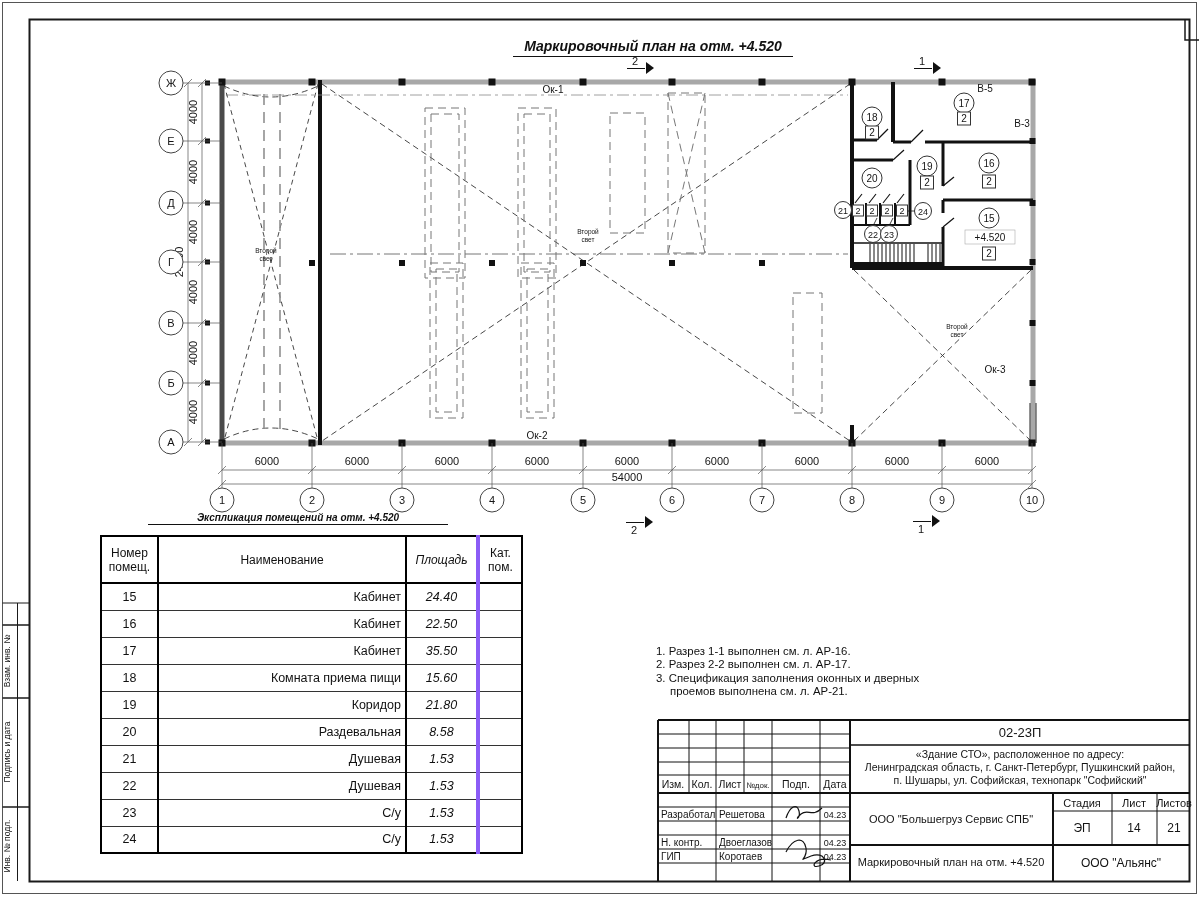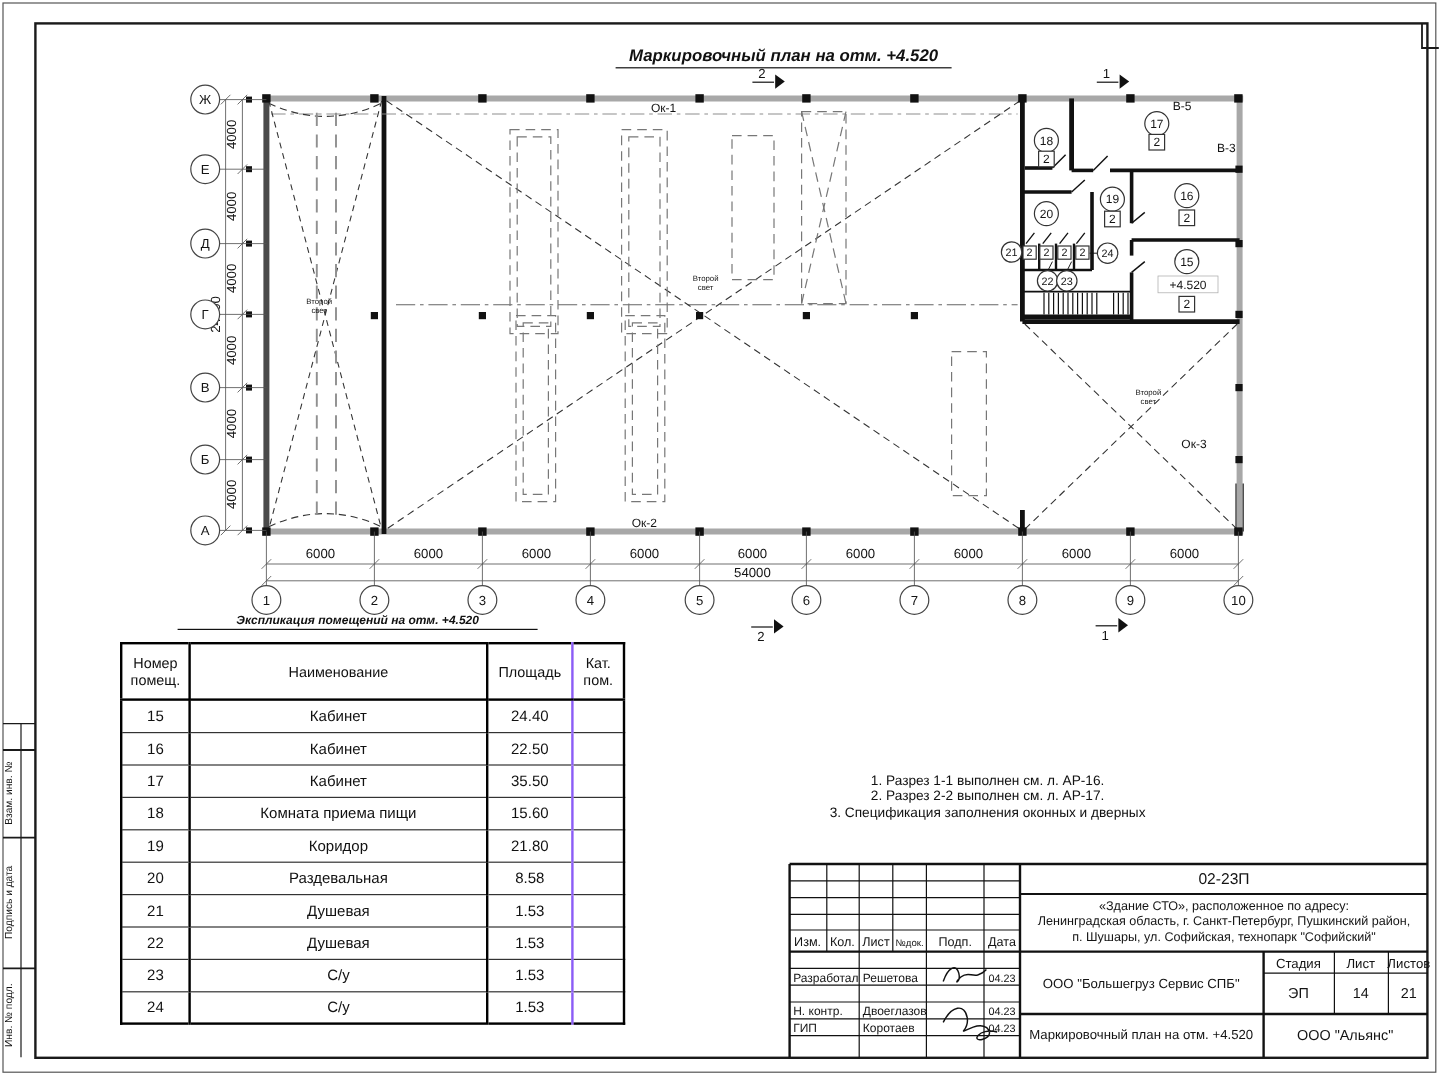--- a/index.html
+++ b/index.html
@@ -11,25 +11,25 @@
               font-style:italic;font-weight:bold;border-bottom:1.5px solid #111;padding-bottom:2px;}
   .expl-title{top:512px;left:148px;width:300px;text-align:center;font-size:10px;
               font-style:italic;font-weight:bold;border-bottom:1.5px solid #111;padding-bottom:1px;}
   table.expl{position:absolute;left:100px;top:535px;width:389px;border-collapse:collapse;
              border:2px solid #000;table-layout:fixed;font-size:12.5px;}
   table.expl td{border:1px solid #333;padding:0 4px;overflow:hidden;white-space:nowrap;}
   table.expl tr{height:27px;}
   table.expl tr.hdr{height:47px;}
   table.expl tr.hdr td{border-bottom:2.5px solid #000;text-align:center;font-size:12px;}
   table.expl td.c1{width:47px;text-align:center;border-right:2px solid #000;}
-  table.expl td.c2{width:238px;text-align:center;border-right:2px solid #000;}
-  table.expl td.c3{width:61px;text-align:center;border-right:2px solid #8b5cf6;}
+  table.expl td.c2{width:238px;text-align:right;border-right:2px solid #000;}
+  table.expl td.c3{width:61px;text-align:center;border-right:4px solid #8b5cf6;font-style:italic;}
   table.expl td.c4{width:33px;}
   .notes{top:645px;left:656px;width:334px;font-size:11.4px;line-height:13.4px;}
-  .notes div{white-space:nowrap;text-align:center;}
+  .notes div{white-space:nowrap;}
   .notes .cont{padding-left:14px;}
 </style>
 </head>
 <body>
 
 <div class="sheet">
 
 <svg class="abs" style="left:0;top:0" width="1200" height="900" viewBox="0 0 1200 900">
 
   <g>
@@ -549,15 +549,16 @@
           <td class="c3">1.53</td>
           <td class="c4"></td>
         </tr>
 </tbody>
     </table>
 
 <div class="abs notes">
   <div>1. Разрез 1-1 выполнен см. л. АР-16.</div>
   <div>2. Разрез 2-2 выполнен см. л. АР-17.</div>
   <div>3. Спецификация заполнения оконных и дверных</div>
+  <div class="cont">проемов выполнена см. л. АР-21.</div>
 </div>
 
 </div>
 
 </body></html>

